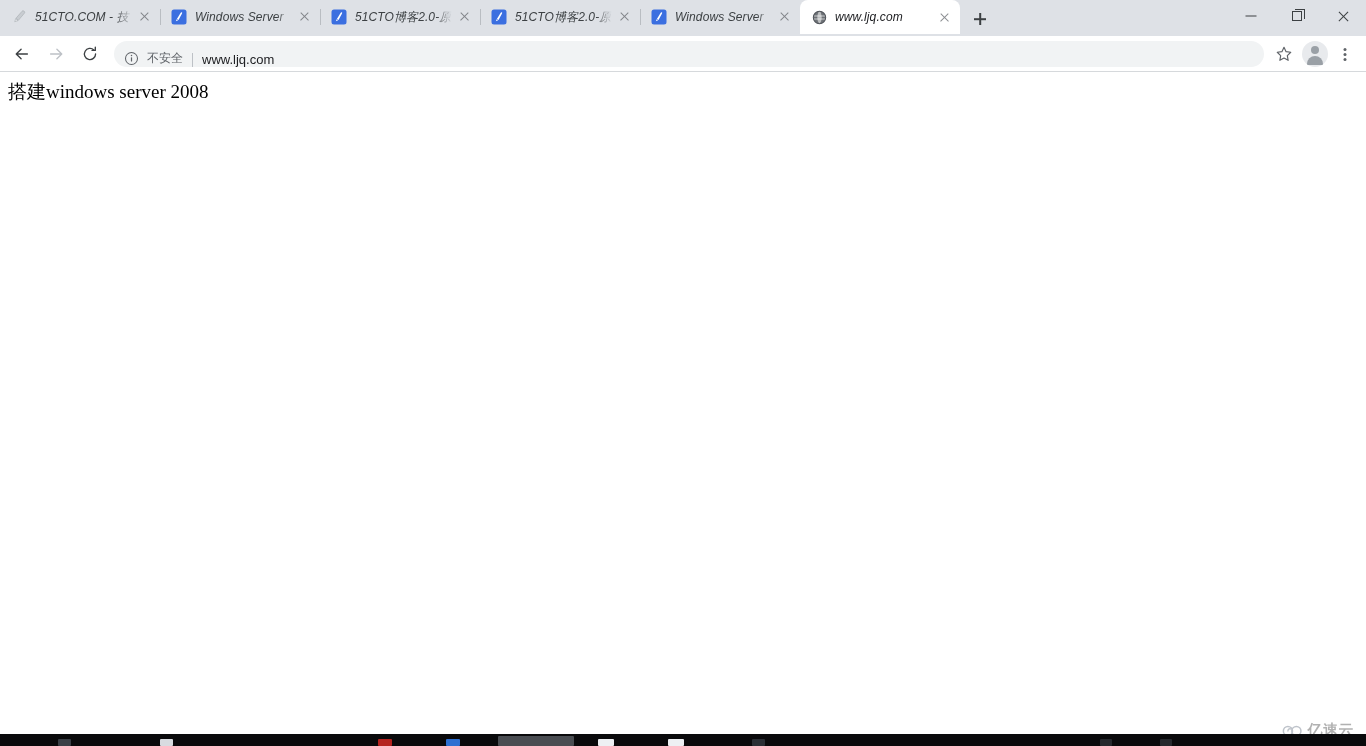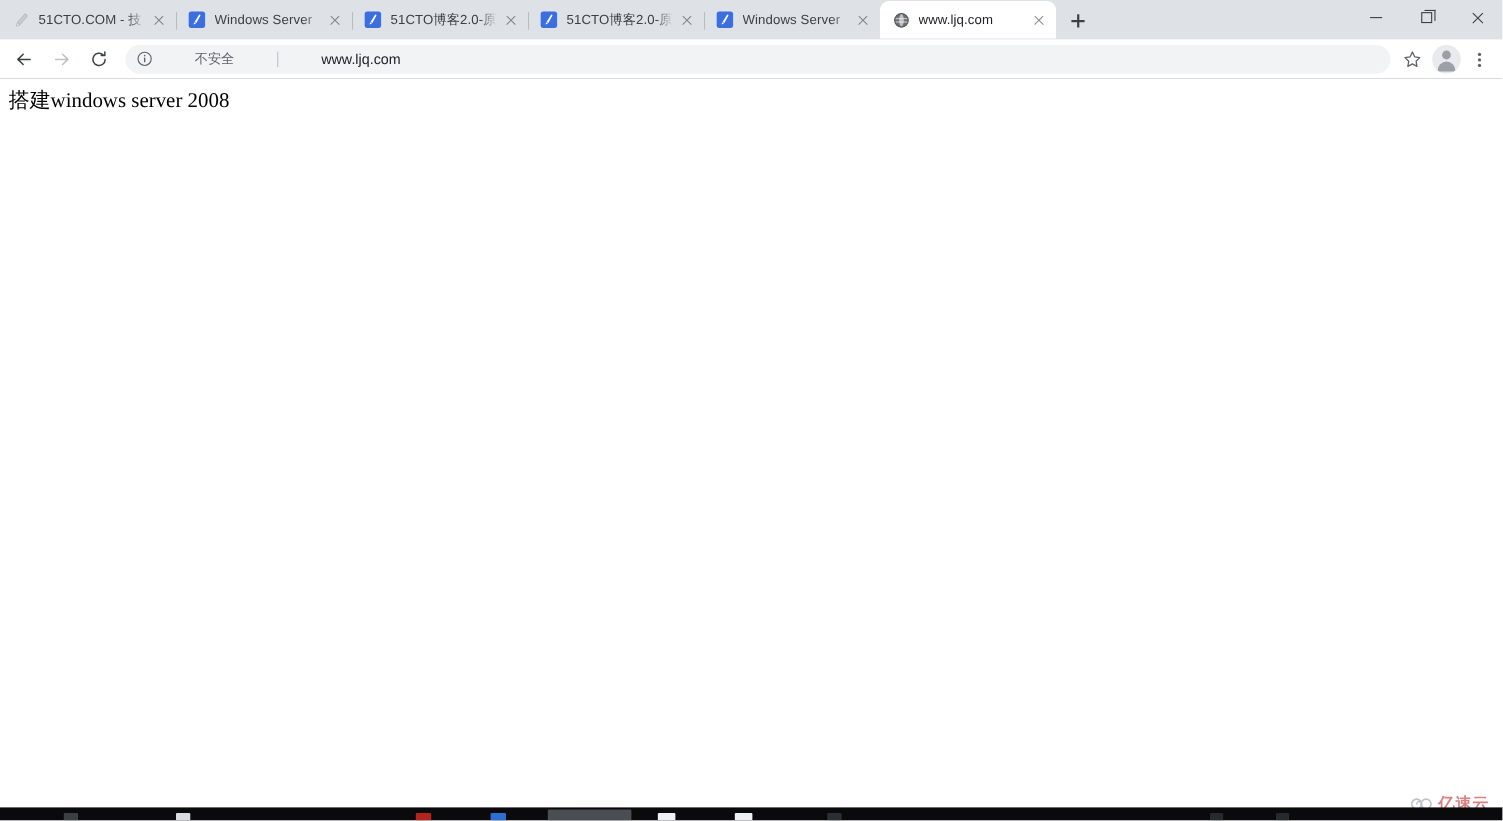--- a/index.html
+++ b/index.html
@@ -29,23 +29,24 @@
   .tabstrip {
     height: 36px;
     background: #dee1e6;
     display: flex;
     align-items: flex-end;
     position: relative;
     flex: 0 0 36px;
   }
   .tabs {
     display: flex;
-    align-items: center;
+    align-items: flex-start;
     height: 36px;
     flex: 0 0 auto;
+    font-style: italic;
   }
   .tab {
     height: 33px;
     width: 160px;
     box-sizing: border-box;
     display: flex;
     align-items: center;
     padding: 0 8px 0 11px;
     position: relative;
     font-size: 12px;
@@ -192,26 +193,25 @@
     border-radius: 50%;
   }
   .navbtn svg { position: absolute; left: 50%; top: 50%; transform: translate(-50%,-50%); }
 
   .omnibox {
     flex: 1 1 auto;
     height: 26px;
     background: #f1f3f4;
     border-radius: 13px;
     display: flex;
-    align-items: center;
+    align-items: flex-end;
     padding: 0 12px 0 10px;
     margin: 0 6px 0 4px;
     box-sizing: border-box;
     min-width: 0;
-    gap: 30px;
   }
   .info-icon {
     width: 16px; height: 16px;
     flex: 0 0 16px;
     margin-right: 7px;
     position: relative;
   }
   .secure-text {
     font-size: 12px;
     color: #5f6368;
@@ -305,21 +305,21 @@
     right: 12px;
     bottom: 6px;
     display: flex;
     align-items: center;
     gap: 4px;
     opacity: 0.55;
     z-index: 5;
   }
   .wm-text {
     font-size: 15px;
-    color: #b91c1c;
+    color: #737373;
     font-weight: bold;
     letter-spacing: 0.5px;
   }
 
   
   .taskbar {
     position: absolute;
     left: 0;
     bottom: 0;
     width: 1366px;

